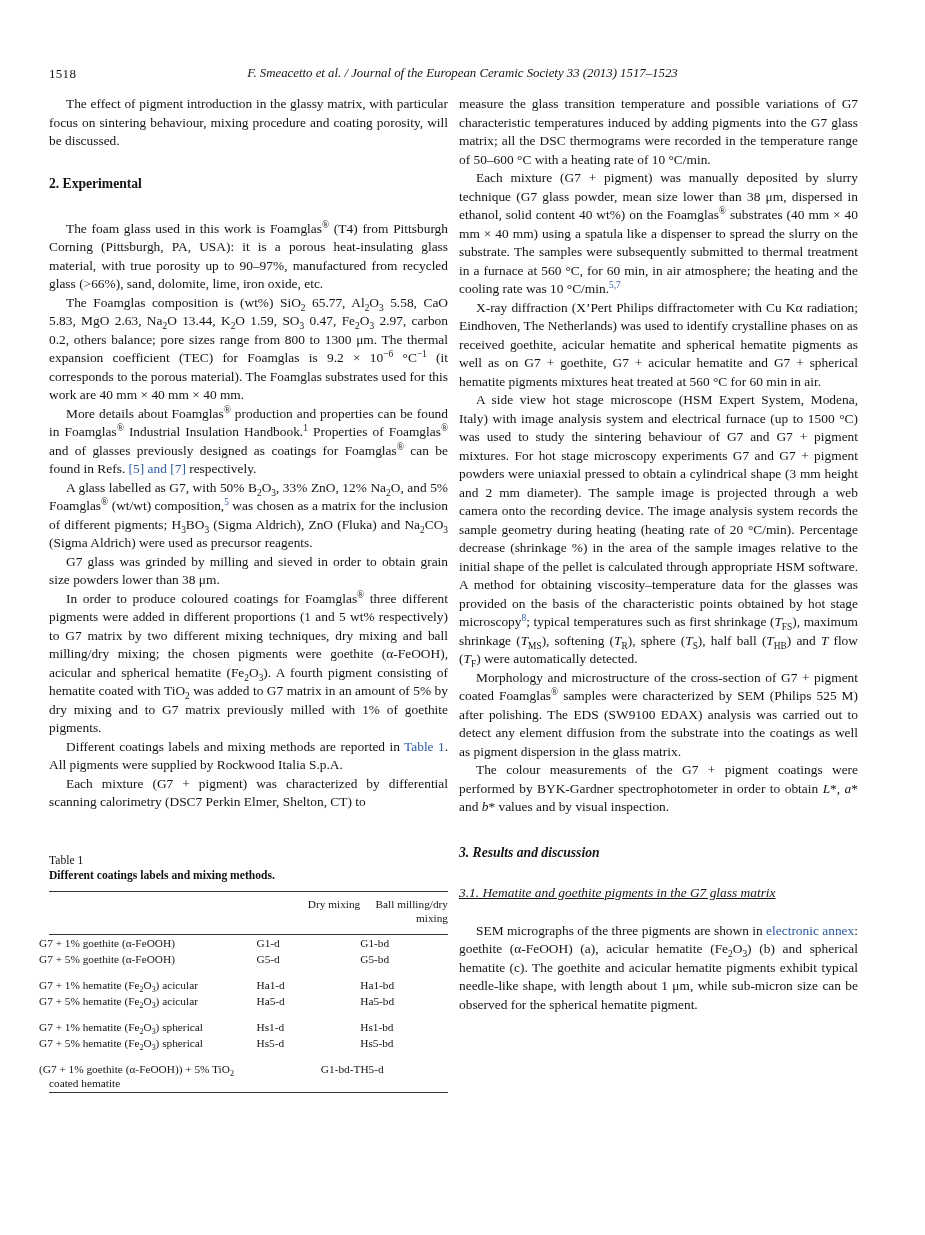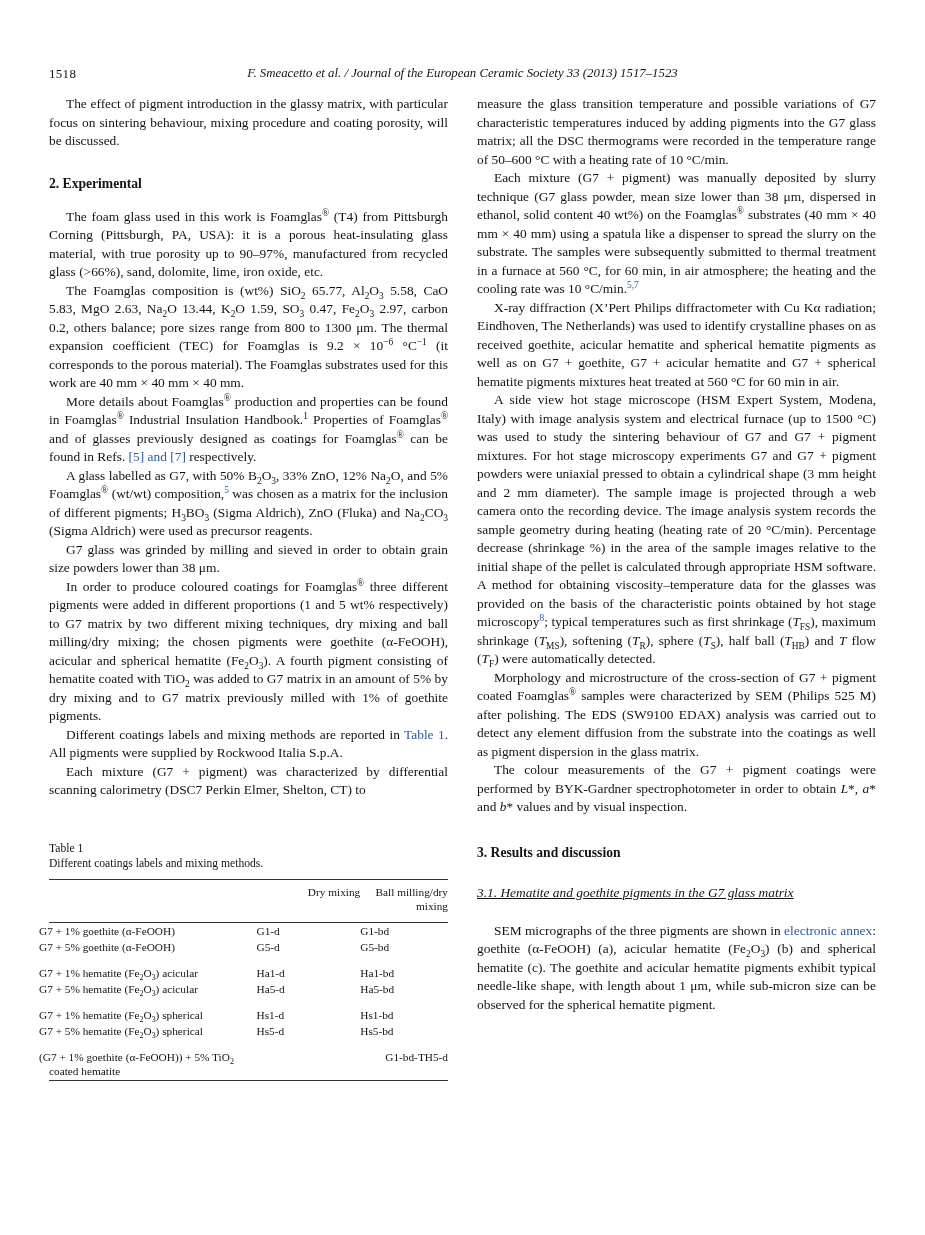--- a/index.html
+++ b/index.html
@@ -11,50 +11,50 @@
     color: #131313;
   }
   .page { position: relative; width: 921px; height: 1235px; overflow: hidden; background: #fff; }
 
   .running-header {
     position: absolute; top: 66px; left: 49px; width: 827px;
     text-align: center; font-size: 12.8px; font-style: italic;
   }
   .pagenum { position: absolute; left: 0; top: 0; font-style: normal; font-size: 13px; letter-spacing: .3px; }
 
-  .columns { position: absolute; top: 95px; left: 49px; width: 827px; display: flex; gap: 29px; }
+  .columns { position: absolute; top: 95px; left: 49px; width: 827px; display: flex; gap: 11px; }
   .col { width: 399px; }
 
   p { margin: 0; font-size: 13.4px; line-height: 18.5px; text-align: justify; }
   .ind { text-indent: 17px; }
 
-  h2.h-sec { font-size: 13.6px; font-weight: bold; margin: 25px 0 16px; }
-  h2.h-sec-lg { margin: 28px 0 24px; }
+  h2.h-sec { font-size: 13.6px; font-weight: bold; margin: 25px 0 28px; }
+  h2.h-sec-lg { margin: 28px 0 24px; font-style: italic; }
   h3.h-sub { font-size: 13.4px; font-style: italic; font-weight: normal; margin: 0 0 21px; text-decoration: underline; }
 
   sub, sup { font-size: 70%; line-height: 0; }
   .lnk { color: #2c5aa0; }
 
   .table-block { margin-top: 42px; }
   .tbl-label { font-size: 11.6px; margin-bottom: 2px; }
-  .tbl-caption { font-size: 11.6px; margin-bottom: 9px; }
+  .tbl-caption { font-size: 11.6px; margin-bottom: 9px; font-weight: bold; }
   table.data {
     width: 100%; border-collapse: collapse;
     border-top: 1px solid #333; border-bottom: 1px solid #333;
     font-size: 11.3px; line-height: 14.5px;
   }
   col.w1 { width: 52%; } col.w2 { width: 26%; } col.w3 { width: 22%; }
   table.data thead th {
     font-weight: normal; text-align: right; vertical-align: top;
     border-bottom: 1px solid #333; padding: 5px 0 8px; font-size: 11.3px;
   }
   table.data tbody td { padding: 1px 0; vertical-align: top; margin-top: 29px; }
   table.data tr.gap td { padding-top: 10px; }
   td.c1 { padding-left: 10px; text-indent: -10px; }
-  td.merged { text-align: right; font-family: Liberation Serif, serif; }
+  td.merged { text-align: center; font-family: Liberation Serif, serif; }
 </style>
 </head>
 <body>
 
 <div class="page">
 
   <div class="running-header">
     <span class="pagenum">1518</span>
     <span>F. Smeacetto et al. / Journal of the European Ceramic Society 33 (2013) 1517–1523</span>
   </div>

